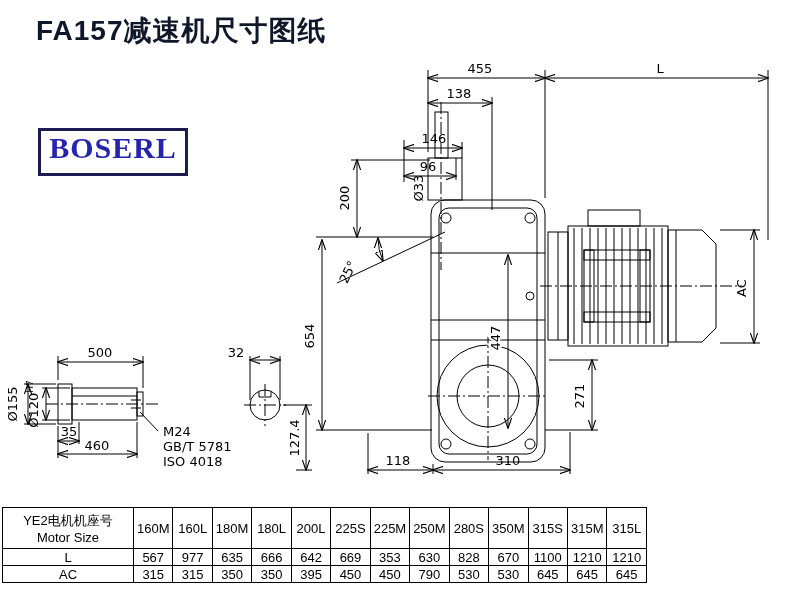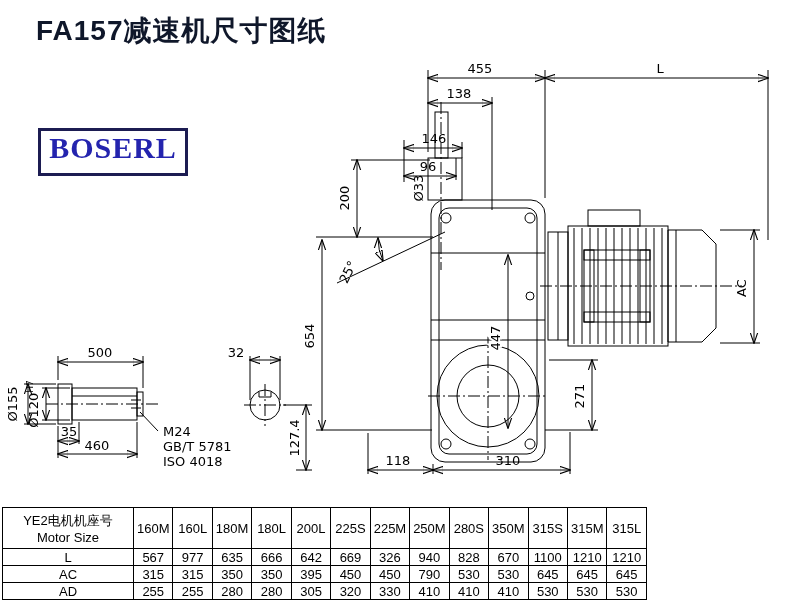--- a/index.html
+++ b/index.html
@@ -250,22 +250,22 @@
     </thead>
   <tbody>
       <tr>
         <th>L</th>
         <td>567</td>
         <td>977</td>
         <td>635</td>
         <td>666</td>
         <td>642</td>
         <td>669</td>
-        <td>326</td>
-        <td>940</td>
+        <td>353</td>
+        <td>630</td>
         <td>828</td>
         <td>670</td>
         <td>1100</td>
         <td>1210</td>
         <td>1210</td>
       </tr>
       <tr>
         <th>AC</th>
         <td>315</td>
         <td>315</td>
@@ -274,30 +274,14 @@
         <td>395</td>
         <td>450</td>
         <td>450</td>
         <td>790</td>
         <td>530</td>
         <td>530</td>
         <td>645</td>
         <td>645</td>
         <td>645</td>
       </tr>
-      <tr>
-        <th>AD</th>
-        <td>255</td>
-        <td>255</td>
-        <td>280</td>
-        <td>280</td>
-        <td>305</td>
-        <td>320</td>
-        <td>330</td>
-        <td>410</td>
-        <td>410</td>
-        <td>410</td>
-        <td>530</td>
-        <td>530</td>
-        <td>530</td>
-      </tr>
     </tbody>
 </table>
 
 </body></html>

